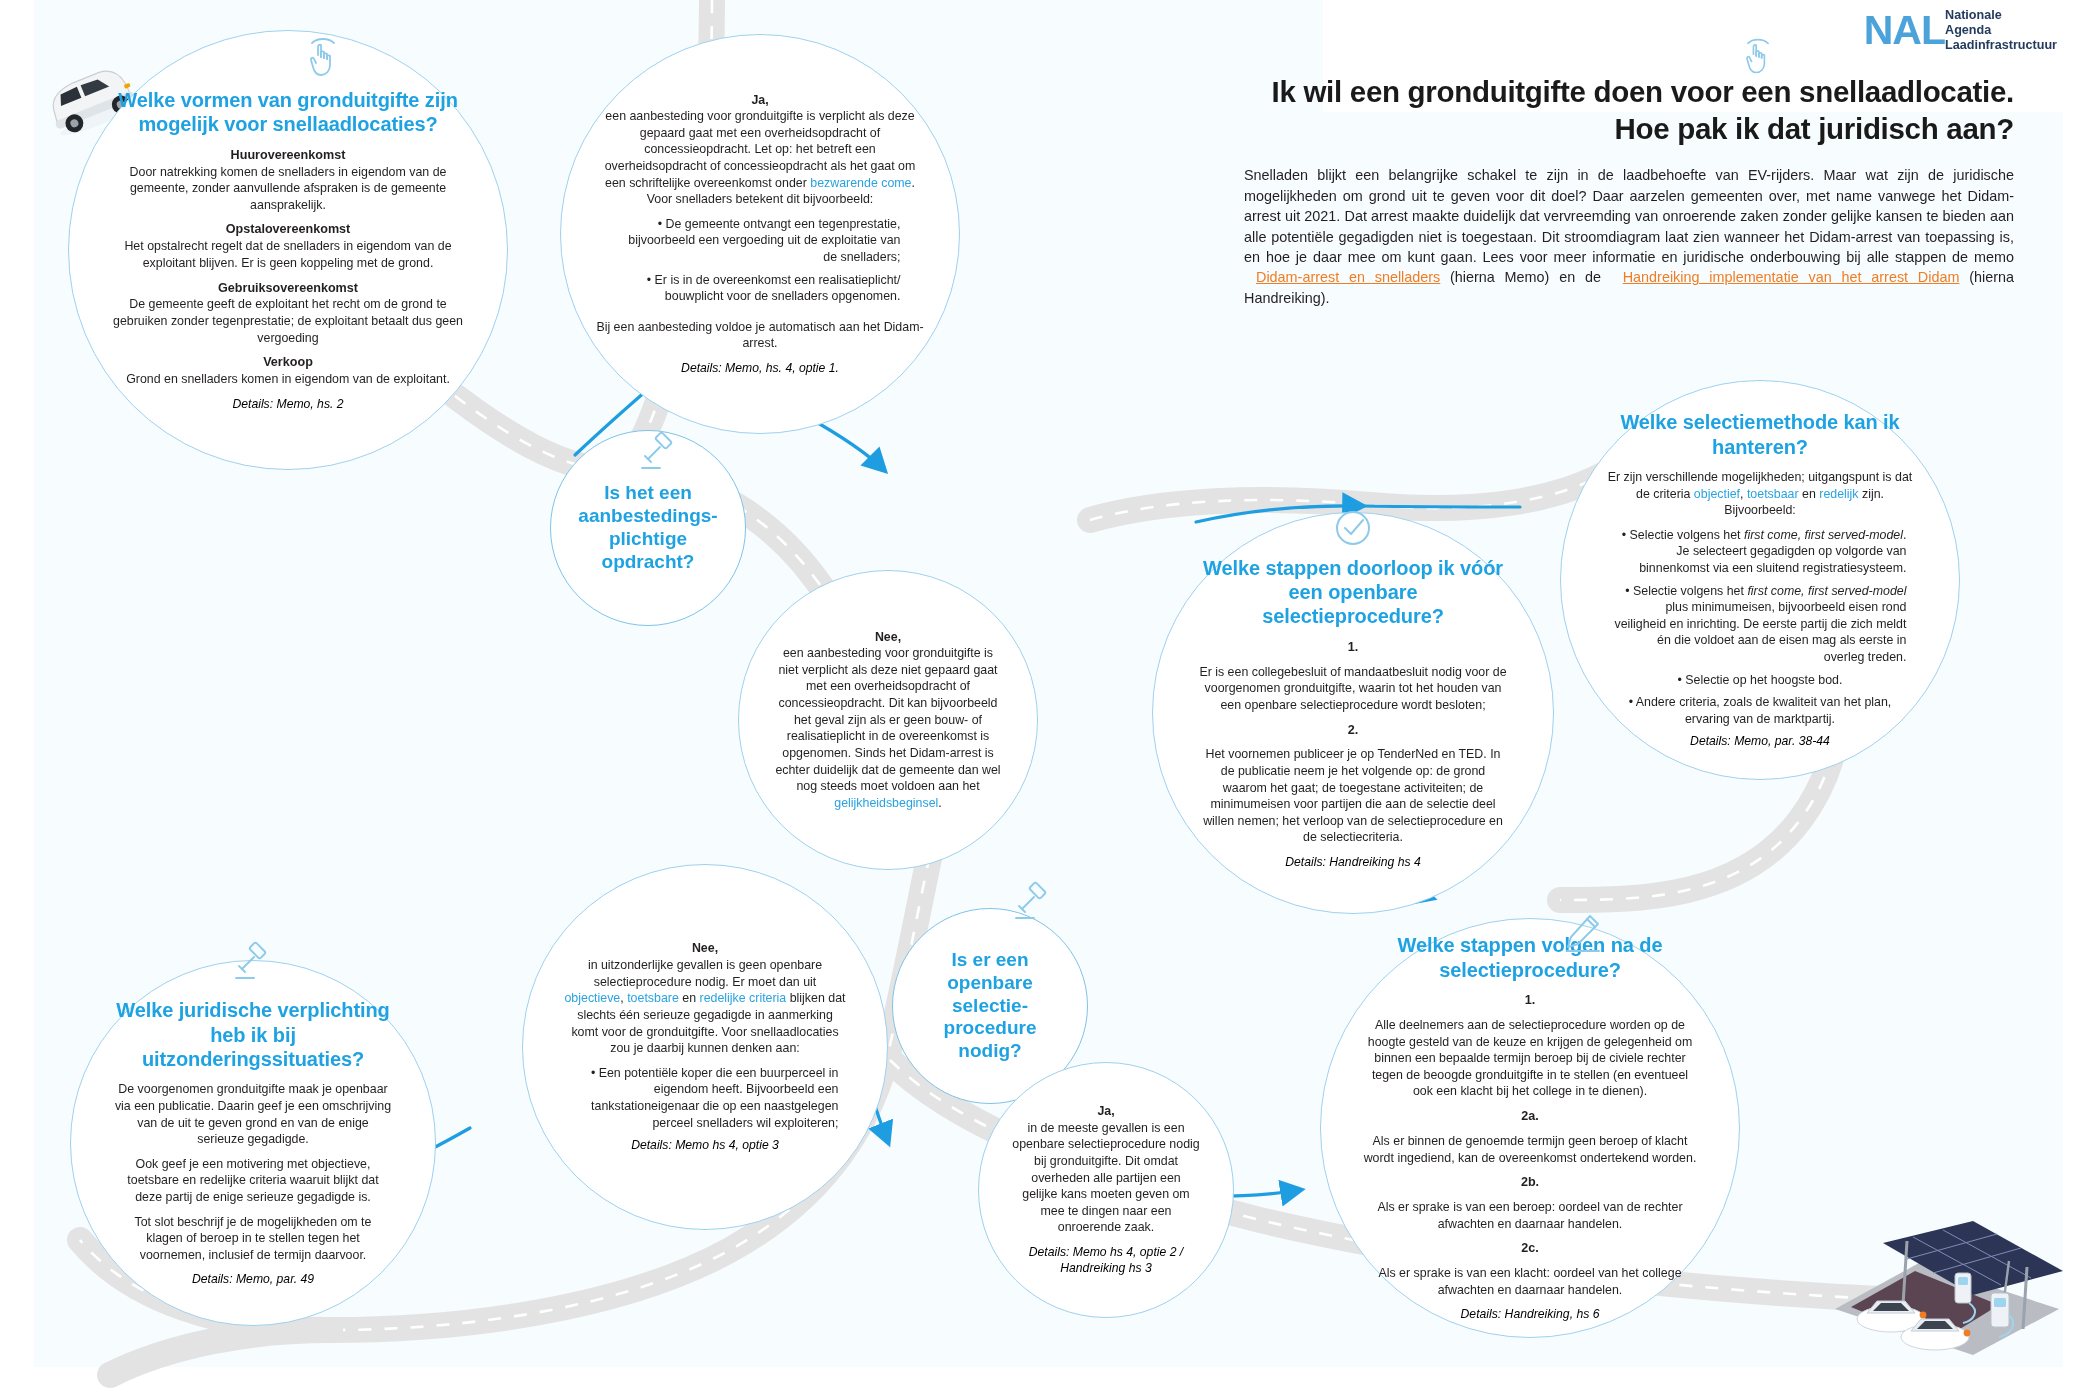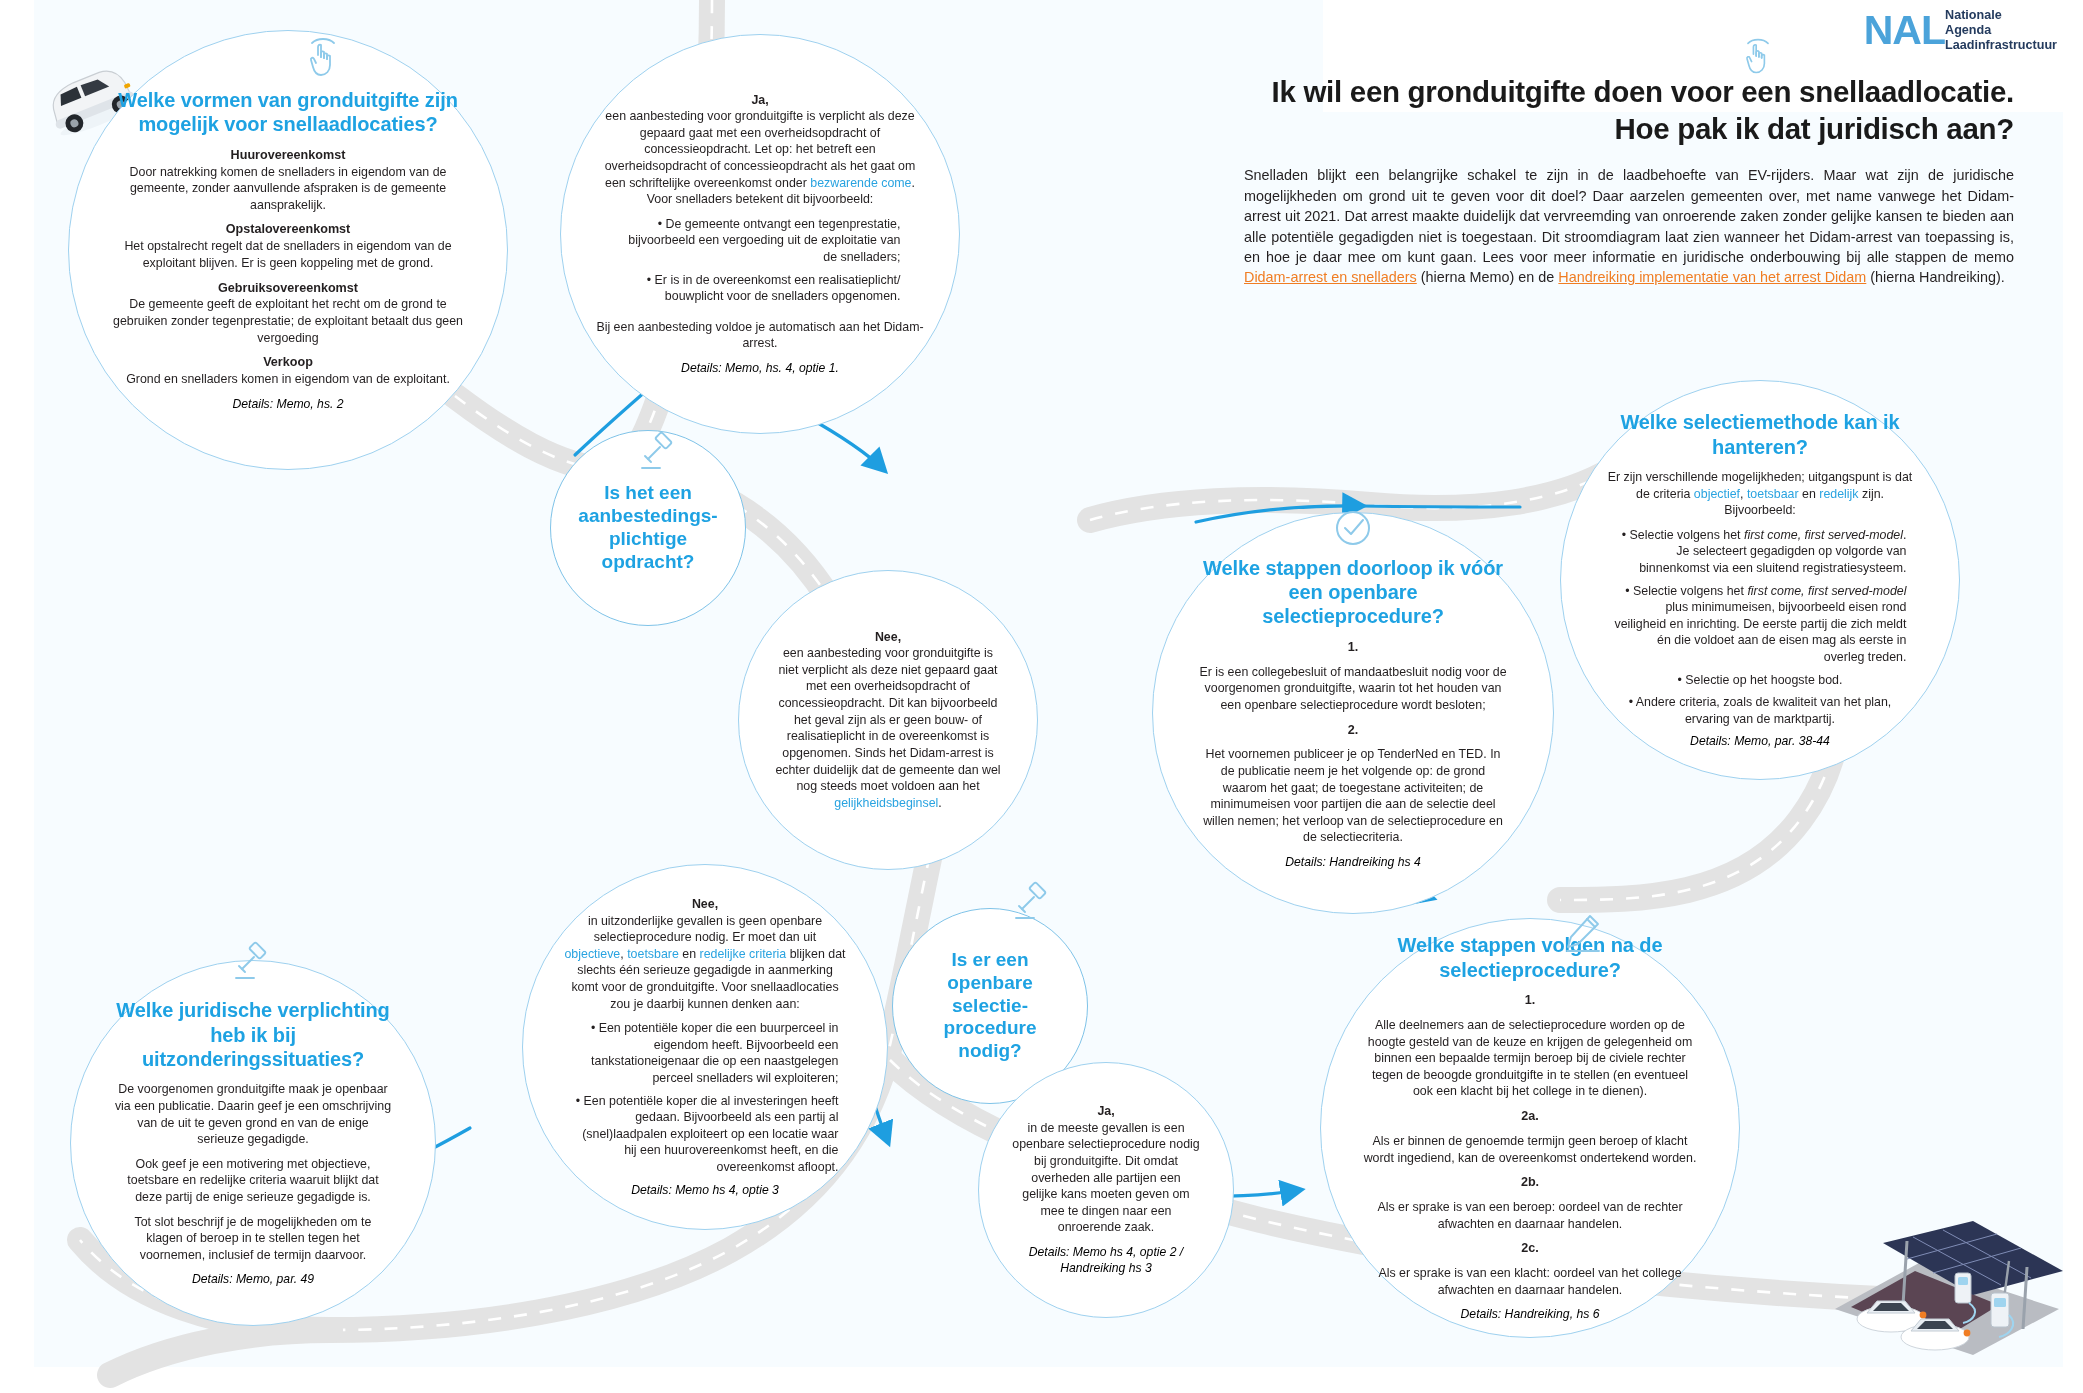--- a/index.html
+++ b/index.html
@@ -62,21 +62,21 @@
 
   
   .header{position:absolute;left:1244px;top:74px;width:770px;}
   .header h1{
     margin:0;text-align:right;font-size:29.5px;line-height:1.24;font-weight:bold;color:#1a1a1a;
     letter-spacing:-.3px;
   }
   .header .intro{
     margin:18px 0 0 0;font-size:14.4px;line-height:1.42;text-align:justify;color:#231f20;
   }
-  .header .intro .ln{color:#f07d23;text-decoration:underline;}
+  .header .intro .ln{color:#f07d23;text-decoration:underline;margin-left:12px;}
   .header .intro .it{}
 
   
   .logo{position:absolute;right:26px;top:8px;display:flex;align-items:center;gap:0;}
   .logo .nal{font-size:41px;font-weight:bold;letter-spacing:-1px;line-height:1;}
   .logo .nal .c1{color:#4ba3da;}
   .logo .words{font-size:12.6px;line-height:1.18;font-weight:bold;color:#243b5e;}
 
   
   .ico{position:absolute;width:46px;height:46px;}
@@ -332,21 +332,20 @@
       <path d="M27,24 L27,22 C27,20 29,20 30,21 L30,30 C30,36 26,40 21,40 C16,40 14,36 13,32 L11,25 C10.4,23 13,21.5 14,24 L16,28"></path>
     </svg>
   </div>
 
   <div class="node big" style="left:518px;top:866px;width:366px;height:366px;left:522px;top:864px;">
     <div class="node-inner" style="padding:0 11%;">
       <div class="body">
         <p><span class="lead">Nee,</span><br><span>in uitzonderlijke gevallen is geen openbare selectieprocedure nodig. Er moet dan uit </span><span class="lnk">objectieve</span><span>, </span><span class="lnk">toetsbare</span><span> en </span><span class="lnk">redelijke criteria</span><span> blijken dat slechts één serieuze gegadigde in aanmerking komt voor de gronduitgifte. Voor snellaadlocaties zou je daarbij kunnen denken aan:</span></p>
         <div class="bullets" style="width:94%;">
           <div>• Een potentiële koper die een buurperceel in eigendom heeft. Bijvoorbeeld een tankstationeigenaar die op een naastgelegen perceel snelladers wil exploiteren;</div>
-          <div>• Een potentiële koper die al investeringen heeft gedaan. Bijvoorbeeld als een partij al (snel)laadpalen exploiteert op een locatie waar hij een huurovereenkomst heeft, en die overeenkomst afloopt.</div>
         </div>
         <p class="det">Details: Memo hs 4, optie 3</p>
       </div>
     </div>
   </div>
 
   <div class="node small" style="left:892px;top:908px;width:196px;height:196px;">
     <div class="node-inner" style="padding:0 10%;">
       <h3 class="qtitle-sm">Is er een openbare selectie- procedure nodig?</h3>
     </div>

